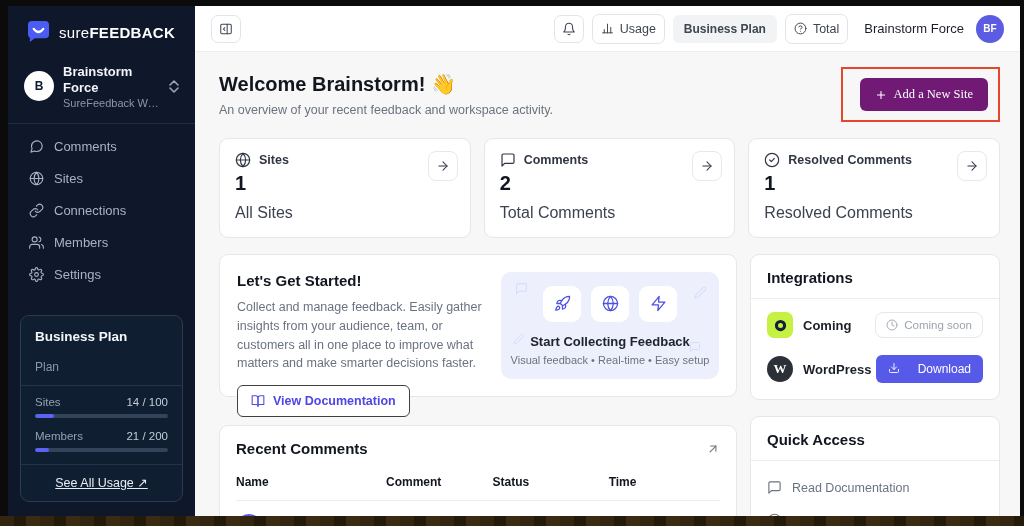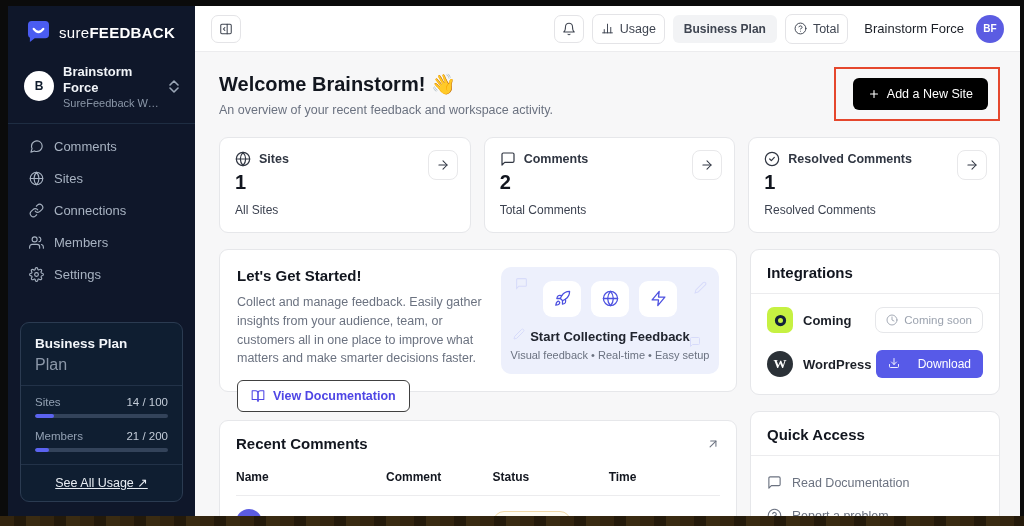--- a/index.html
+++ b/index.html
@@ -26,21 +26,21 @@
   .ws-caret { color:#9aa6b6; display:flex; flex-direction:column; gap:1px; }
   .sb-divider { border-top:1px solid #1e2d42; margin:0 0 8px; }
 
   .nav { padding:0 10px; }
   .nav-item { display:flex; align-items:center; gap:10px; padding:6px 10px; border-radius:7px; font-size:13px; color:#a8b3c2; margin-bottom:3px; border:1px solid transparent; cursor:pointer; }
   .nav-item.active { background:#182940; border-color:#2e4159; color:#e8edf3; }
   .nav-item svg { width:15px; height:15px; flex:0 0 auto; }
 
   .plan-card { position:absolute; left:12px; right:12px; bottom:14px; border:1px solid #2b3b51; border-radius:9px; padding:13px 14px 0; background:#0f1e31; }
   .plan-title { color:#f3f6fa; font-size:13.5px; font-weight:700; }
-  .plan-sub { color:#8b97a8; font-size:16px; margin-top:5px; }
+  .plan-sub { color:#8b97a8; font-size:12px; margin-top:16px; }
   .plan-div { border-top:1px solid #223248; margin:11px -14px 10px; }
   .usage-row { display:flex; justify-content:space-between; font-size:11.5px; color:#93a1b3; margin-bottom:6px; }
   .usage-val { color:#c3ccd8; }
   .bar { height:4px; border-radius:2px; background:#33435a; margin-bottom:12px; overflow:hidden; }
   .bar > i { display:block; height:100%; border-radius:2px; background:#5b63f0; }
   .plan-footer { border-top:1px solid #223248; margin:2px -14px 0; padding:10px 0 11px; text-align:center; color:#e8edf3; font-size:12.5px; cursor:pointer;text-decoration:underline; }
 
   
   .main { flex:1; display:flex; flex-direction:column; min-width:0; }
   .topbar { height:46px; background:#fff; border-bottom:1px solid #ececee; display:flex; align-items:center; padding:0 16px; gap:8px; }
@@ -49,29 +49,29 @@
   .icon-btn.square { padding:0; width:28px; height:28px; }
   .pill-badge { background:#f2f3f5; border-radius:6px; height:28px; display:flex; align-items:center; padding:0 11px; font-size:12px; font-weight:600; color:#3f4551; cursor:pointer; }
   .tb-name { font-size:13px; color:#1b1f27; margin:0 4px 0 8px; }
   .tb-avatar { width:28px; height:28px; border-radius:50%; background:#5b5ce2; color:#fff; font-size:10px; font-weight:700; display:flex; align-items:center; justify-content:center; cursor:pointer; }
 
   .content { flex:1; overflow:hidden; padding:20px 20px 0 24px; }
   .welcome-row { display:flex; align-items:flex-start; justify-content:space-between; margin-bottom:16px; }
   .welcome-title { font-size:20px; font-weight:800; color:#12161f; }
   .welcome-sub { font-size:12.5px; color:#6b7280; margin-top:7px; }
   .add-site-wrap { border:2px solid #e5472d; padding:9px 10px 9px 17px; margin-top:-5px; }
-  .btn-primary { display:inline-flex; align-items:center; gap:7px; background:#000000; color:#fff; font-size:12.5px; font-weight:500; border:none; border-radius:6px; padding:9px 15px; cursor:pointer; white-space:nowrap; }
+  .btn-primary { display:inline-flex; align-items:center; gap:7px; background:#701a75; color:#fff; font-size:12.5px; font-weight:500; border:none; border-radius:6px; padding:9px 15px; cursor:pointer; white-space:nowrap;font-family:Liberation Serif, serif; }
 
   .stats-row { display:flex; gap:13px; margin-bottom:16px; }
   .stat-card { flex:1; background:#fff; border:1px solid #e6e7ea; border-radius:9px; padding:13px 15px 15px; position:relative; }
   .stat-top { display:flex; align-items:center; gap:8px; font-size:12.5px; font-weight:600; color:#303642; }
   .stat-top svg { width:16px; height:16px; color:#303642; }
   .stat-arrow { position:absolute; top:12px; right:12px; width:30px; height:30px; border:1px solid #e8e8ea; border-radius:8px; background:#fff; display:flex; align-items:center; justify-content:center; color:#2f3542; cursor:pointer; }
   .stat-num { font-size:20px; font-weight:800; color:#12161f; margin-top:4px; }
-  .stat-sub { font-size:12px; color:#3c4250; margin-top:9px; }
+  .stat-sub { font-size:16px; color:#3c4250; margin-top:9px; }
 
   .cols { display:flex; gap:13px; align-items:flex-start; }
   .col-left { width:518px; min-width:518px; }
   .col-right { flex:1; }
 
   .card { background:#fff; border:1px solid #e6e7ea; border-radius:9px; }
 
   .gs-card { display:flex; gap:14px; padding:17px; margin-bottom:28px; height:143px; }
   .gs-left { flex:1; min-width:0; }
   .gs-title { font-size:15px; font-weight:700; color:#12161f; }

